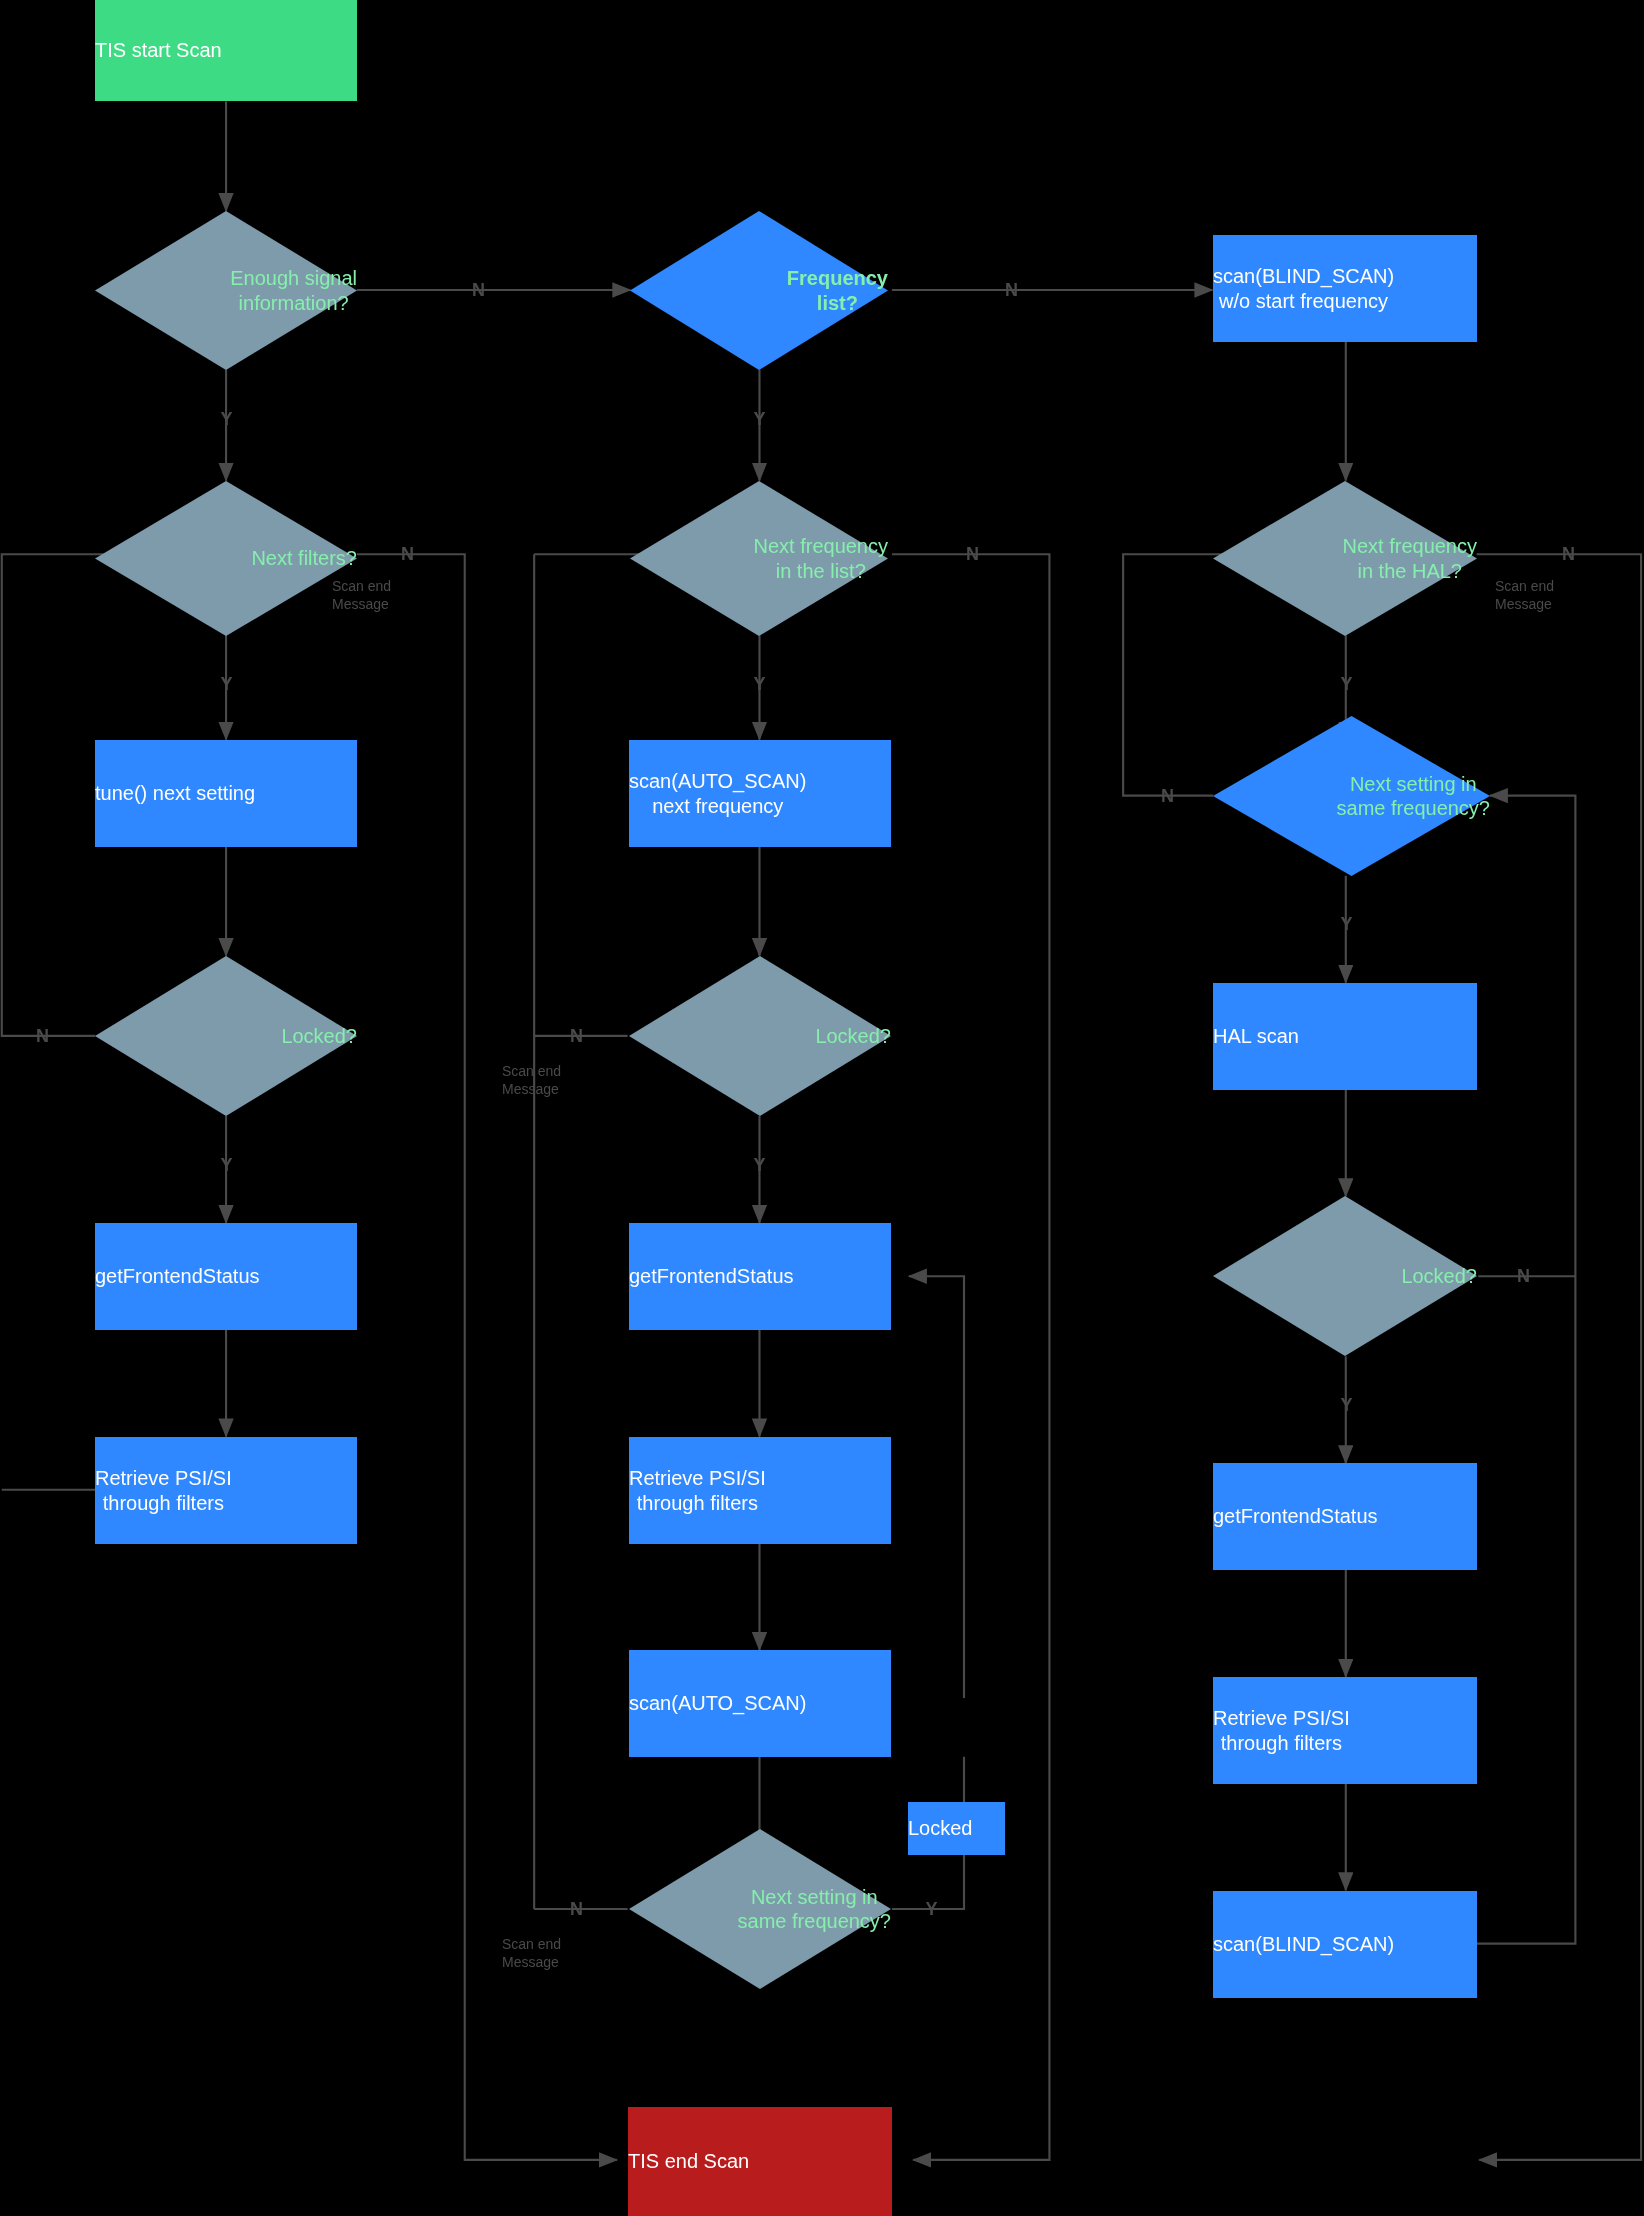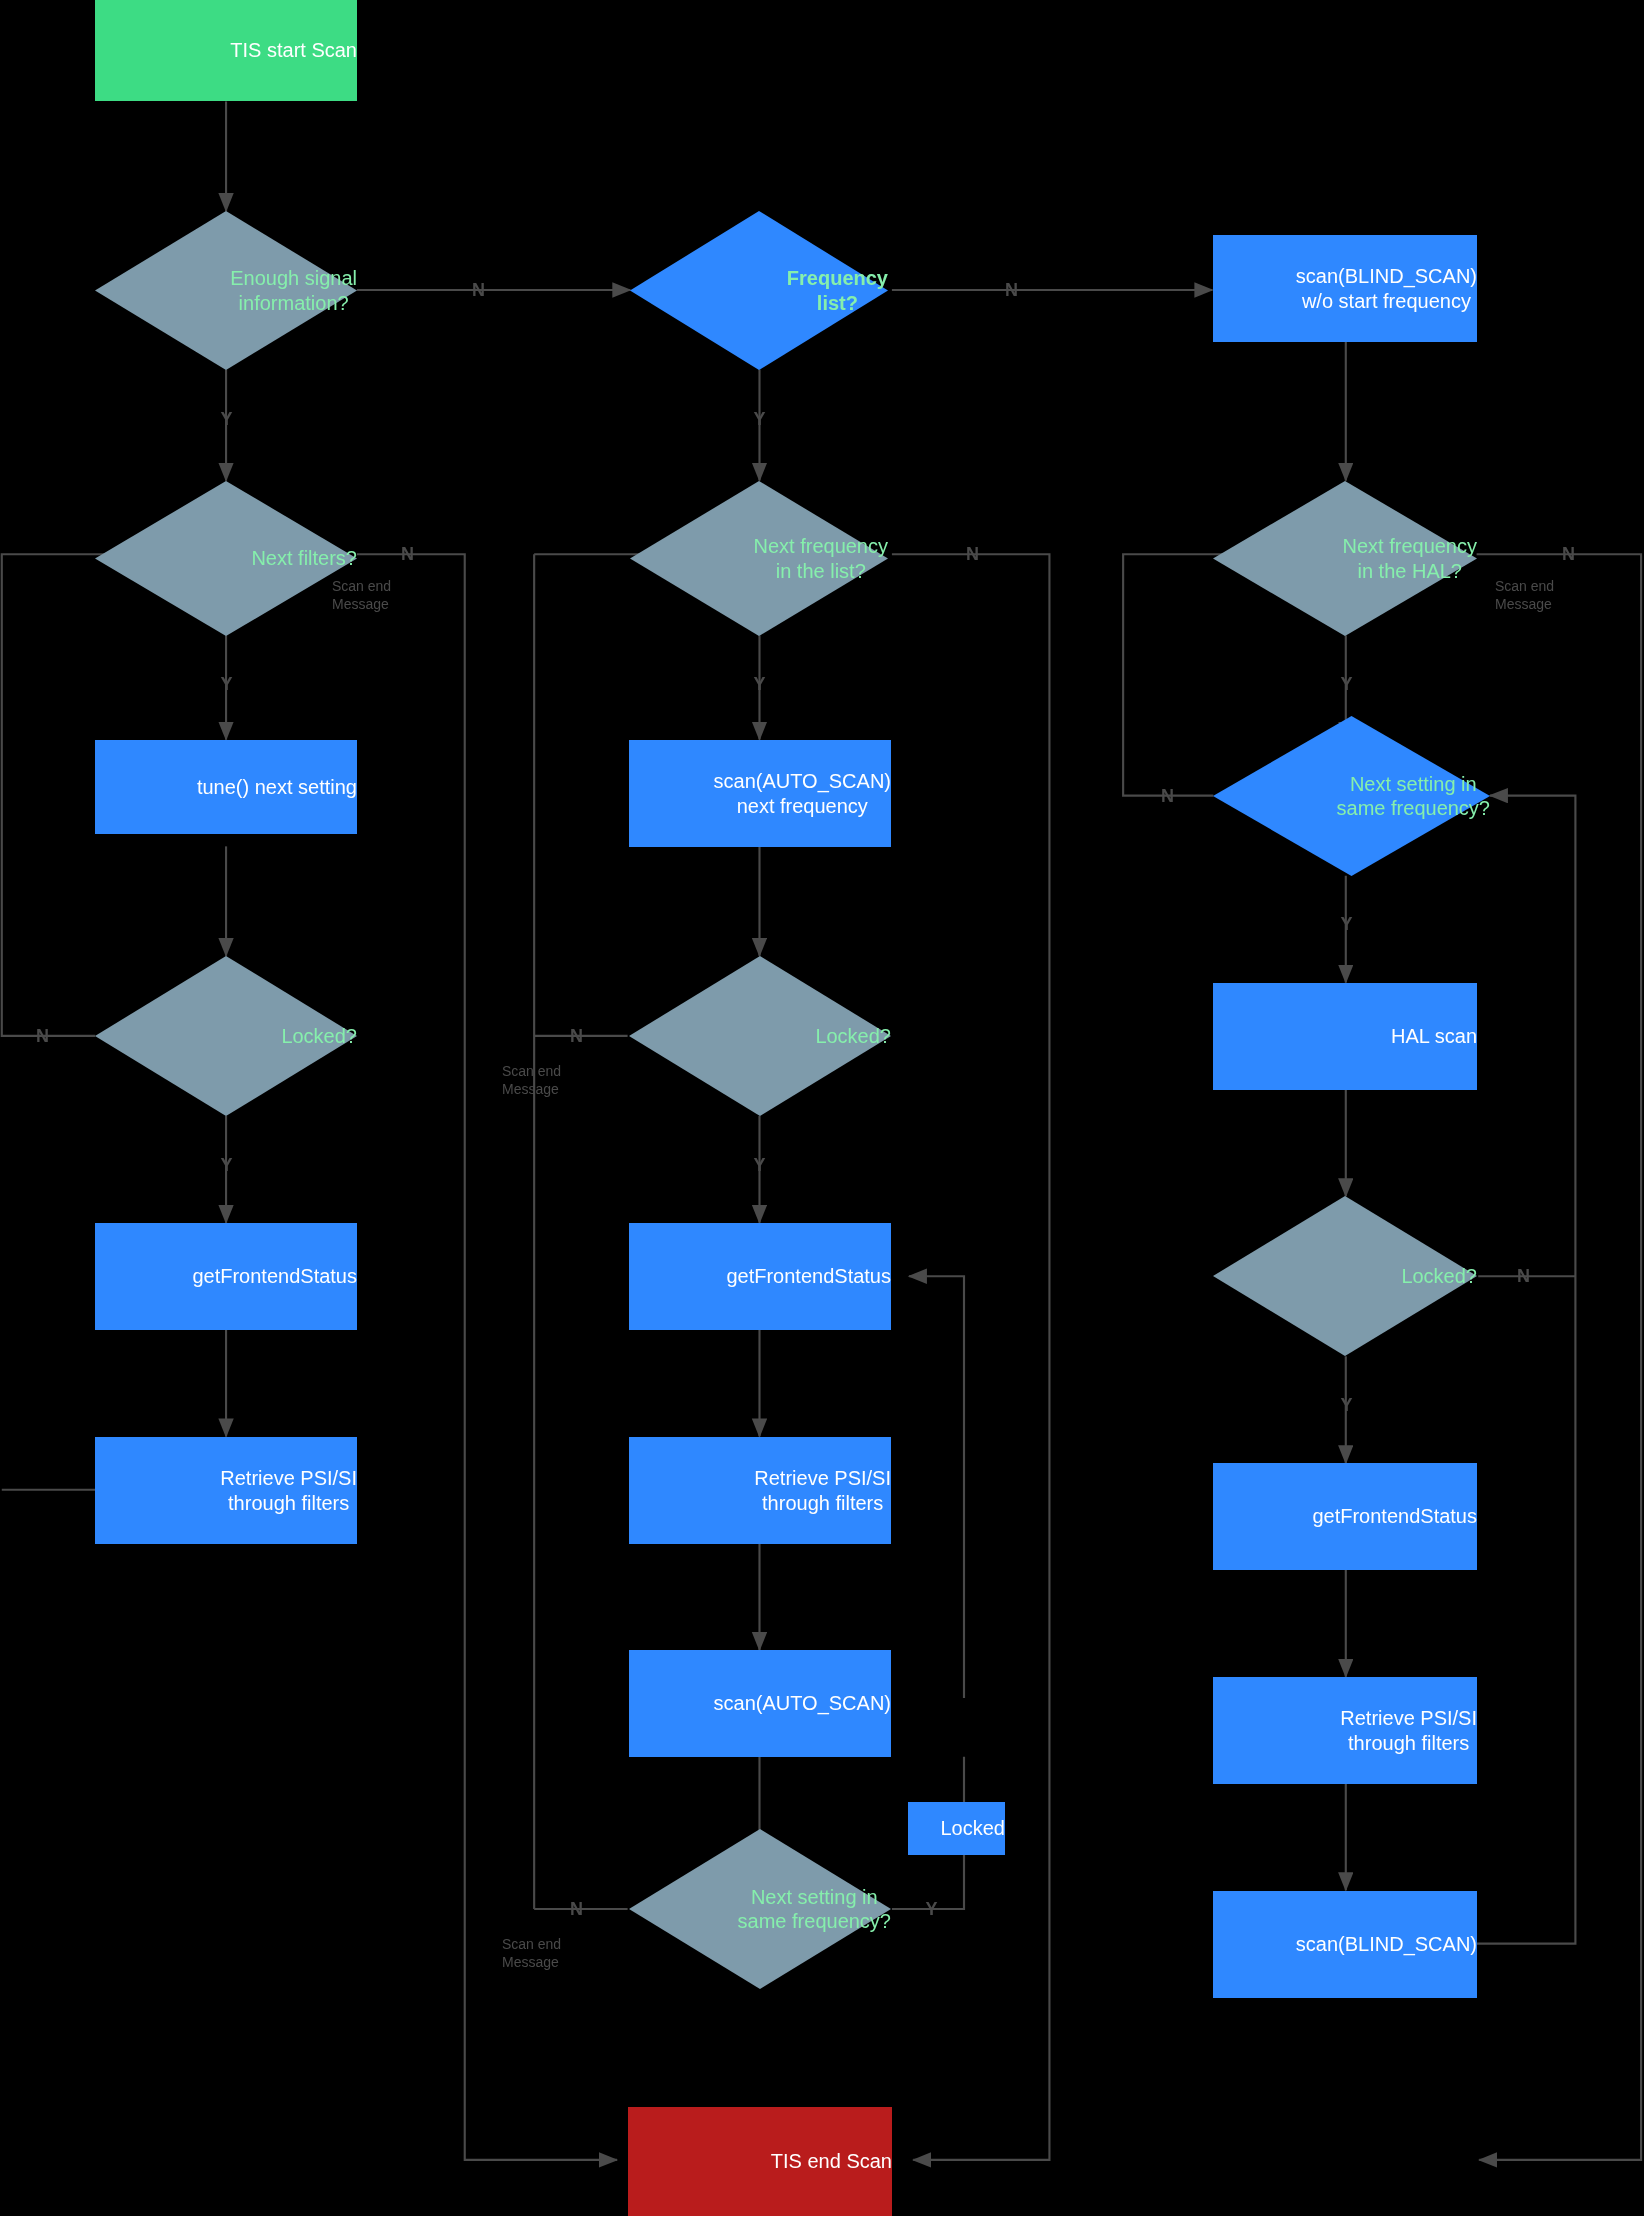--- a/index.html
+++ b/index.html
@@ -1,20 +1,20 @@
 <!DOCTYPE html>
 <html style="font-size:8.5px"><head>
 <meta charset="utf-8">
 <style>
   html,body{margin:0;padding:0;background:#000;}
   body{width:1645px;height:2216px;position:relative;overflow:hidden;
        font-family:"Liberation Sans","DejaVu Sans",sans-serif;}
   #stage{position:absolute;left:0;top:0;width:1645px;height:2216px;}
   svg.edges{position:absolute;left:0;top:0;width:1645px;height:2216px;pointer-events:none;}
-  .node{position:absolute;display:flex;align-items:center;justify-content:flex-end;
+  .node{position:absolute;display:flex;align-items:center;justify-content:flex-start;
         text-align:center;color:#fff;line-height:1.22;box-sizing:border-box;}
   .rect{font-size:20px;}
   .term{font-size:20px;}
   .diamond-wrap{position:absolute;}
   .diamond-shape{position:absolute;left:0;top:0;width:100%;height:100%;}
   .diamond-label{position:absolute;left:0;top:0;width:100%;height:100%;
         display:flex;align-items:center;justify-content:flex-end;text-align:center;
         color:#86efac;font-size:20px;line-height:1.22;}
   .edge-label{position:absolute;color:#4a4a4a;font-size:18px;font-weight:bold;
         display:flex;align-items:center;justify-content:center;white-space:nowrap;}
@@ -122,21 +122,21 @@
 
   <div class="diamond-wrap" style="left:95px;top:481px;width:262px;height:155px;">
     <svg class="diamond-shape" viewBox="0 0 490 290" preserveAspectRatio="none">
       <polygon points="245,0 490,145 245,290 0,145" fill="#7e9bab"></polygon>
     </svg>
     <div class="diamond-label">
         <span style="white-space:pre-line">Next filters?</span>
       </div>
   </div>
 
-  <div class="node rect" style="left:95px;top:740px;width:262px;height:94px;background:#2f88ff;">
+  <div class="node rect" style="left:95px;top:740px;width:262px;height:107px;background:#2f88ff;">
     <span>tune() next setting</span>
   </div>
 
   <div class="diamond-wrap" style="left:95px;top:956px;width:262px;height:160px;">
     <svg class="diamond-shape" viewBox="0 0 490 300" preserveAspectRatio="none">
       <polygon points="245,0 490,150 245,300 0,150" fill="#7e9bab"></polygon>
     </svg>
     <div class="diamond-label">
         <span style="white-space:pre-line">Locked?</span>
       </div>

